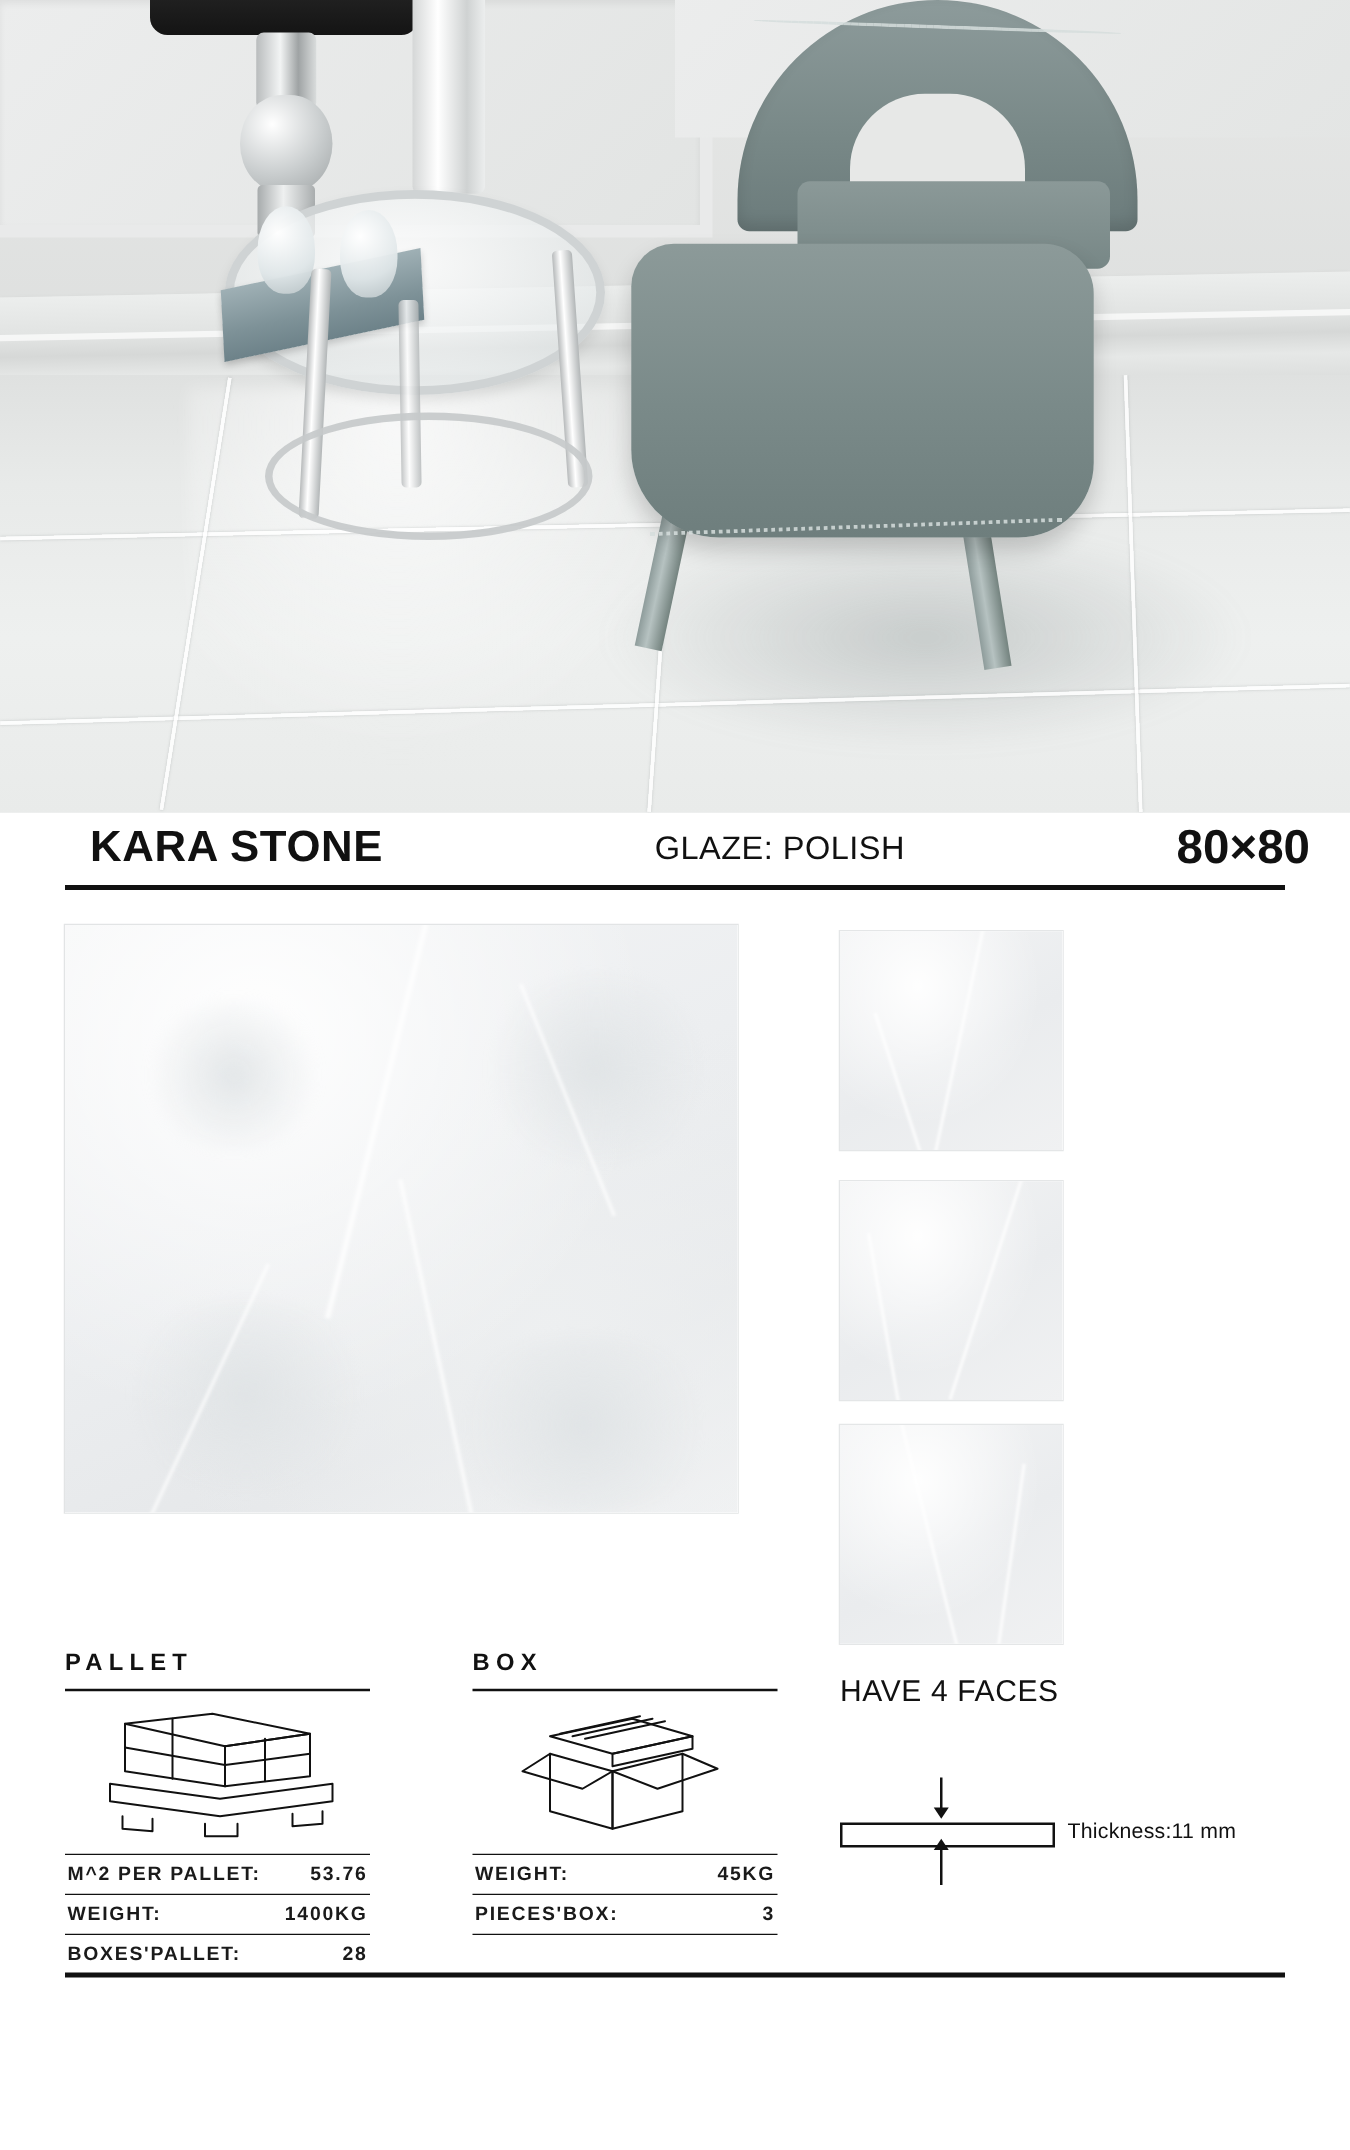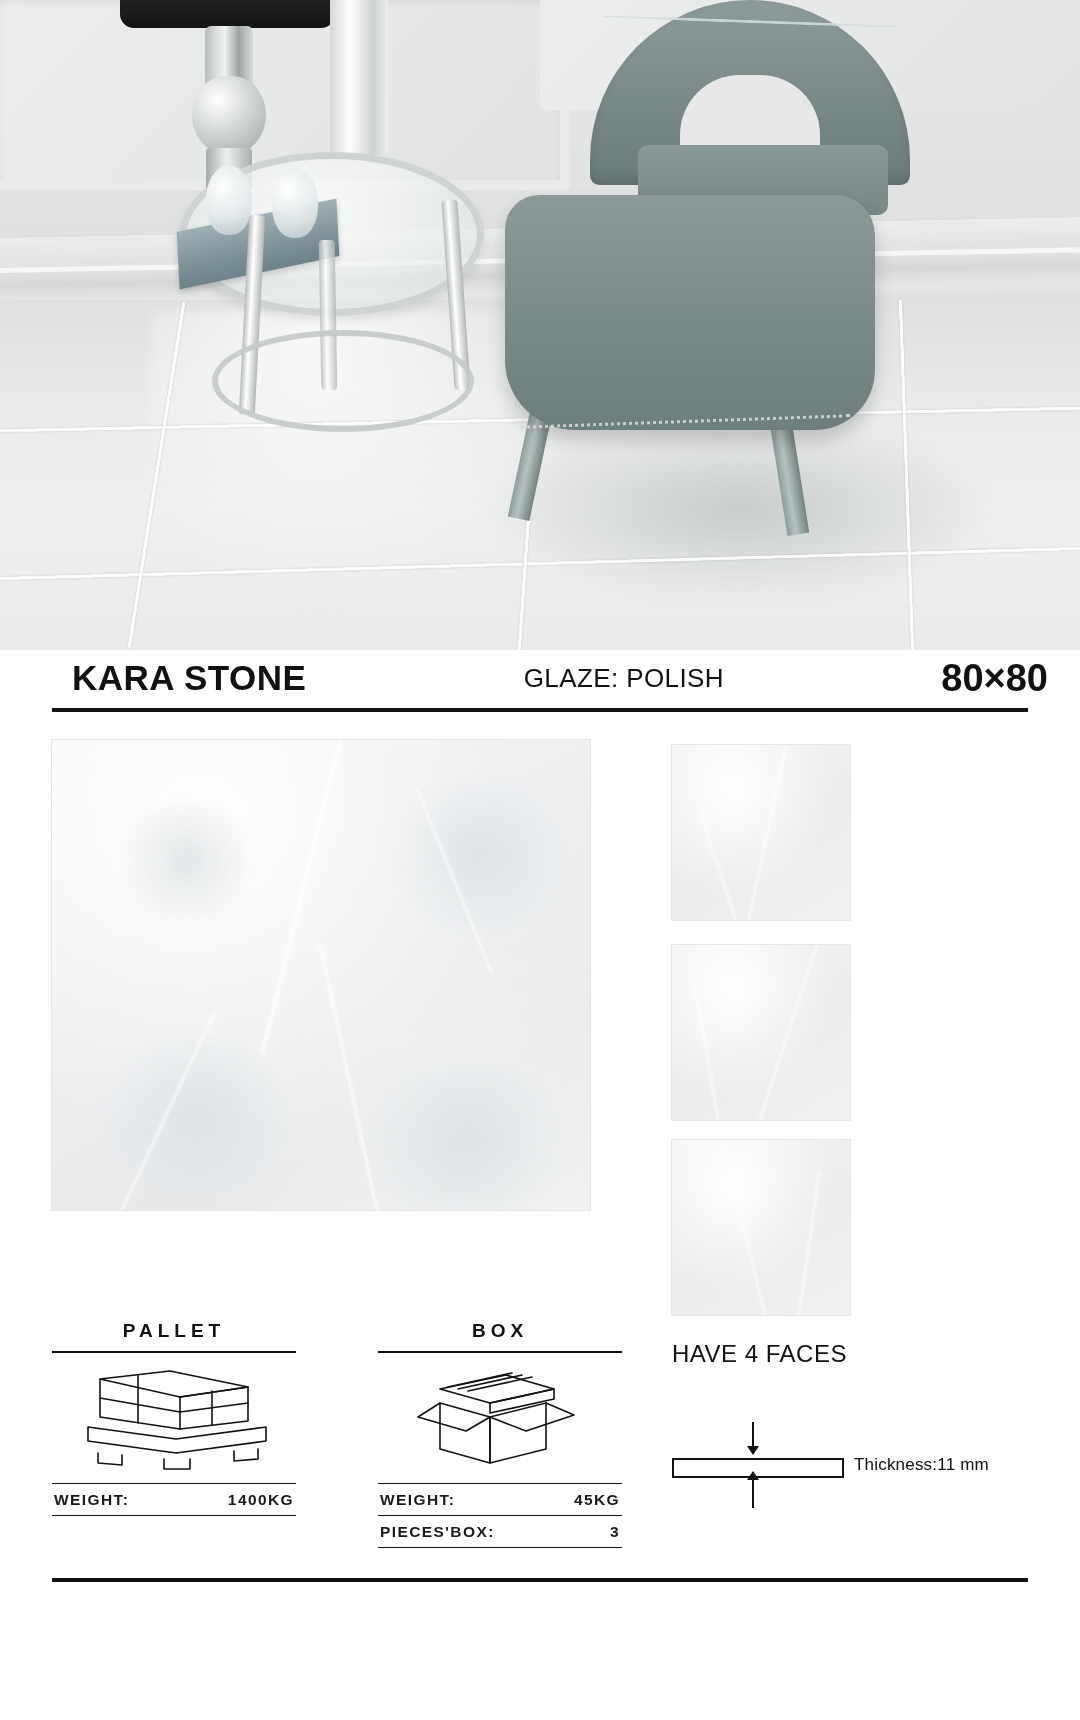--- a/index.html
+++ b/index.html
@@ -262,21 +262,21 @@
   .faces-note {
     position:absolute; left:672px; top:1340px;
     font-size:24px; letter-spacing:.5px; color:#111;
   }
 
   
   .spec-col { position:absolute; top:1320px; }
   .spec-pallet { left:52px; width:244px; }
   .spec-box { left:378px; width:244px; }
   .spec-head {
-    text-align:center; font-size:19px; font-weight:bold; letter-spacing:5px; color:#111;
+    font-size:19px; font-weight:bold; letter-spacing:5px; color:#111;
   }
   .spec-head-rule {
     margin-top:9px; height:2px; background:#111; width:100%;
   }
   .spec-art {
     height:108px; margin-top:12px; position:relative;
   }
   .spec-rows { margin-top:10px; }
   .spec-row {
     display:flex; justify-content:space-between; align-items:center;
@@ -436,22 +436,30 @@
         <path class="ln" d="M160 26 L160 60"></path>
         <path class="ln" d="M48 33 L128 47 L196 38"></path>
         <path class="ln" d="M36 62 L124 74 L214 62 L214 76 L124 88 L36 76 Z"></path>
         <path class="ln" d="M46 88 L46 98 L70 100 L70 90"></path>
         <path class="ln" d="M112 94 L112 104 L138 104 L138 94"></path>
         <path class="ln" d="M182 86 L182 96 L206 94 L206 84"></path>
       </svg>
     </div>
     <div class="spec-rows">
       <div class="spec-row">
+        <span class="k">M^2 PER PALLET:</span>
+        <span class="v">53.76</span>
+      </div>
+      <div class="spec-row">
         <span class="k">WEIGHT:</span>
         <span class="v">1400KG</span>
+      </div>
+      <div class="spec-row">
+        <span class="k">BOXES'PALLET:</span>
+        <span class="v">28</span>
       </div>
     </div>
   </div>
 
   <div class="spec-col spec-box">
     <div class="spec-head">BOX</div>
     <div class="spec-head-rule"></div>
     <div class="spec-art">
       <svg width="244" height="108" viewBox="0 0 244 108">
         <path class="ln" d="M62 24 L128 10 L176 24 L112 38 Z"></path>

